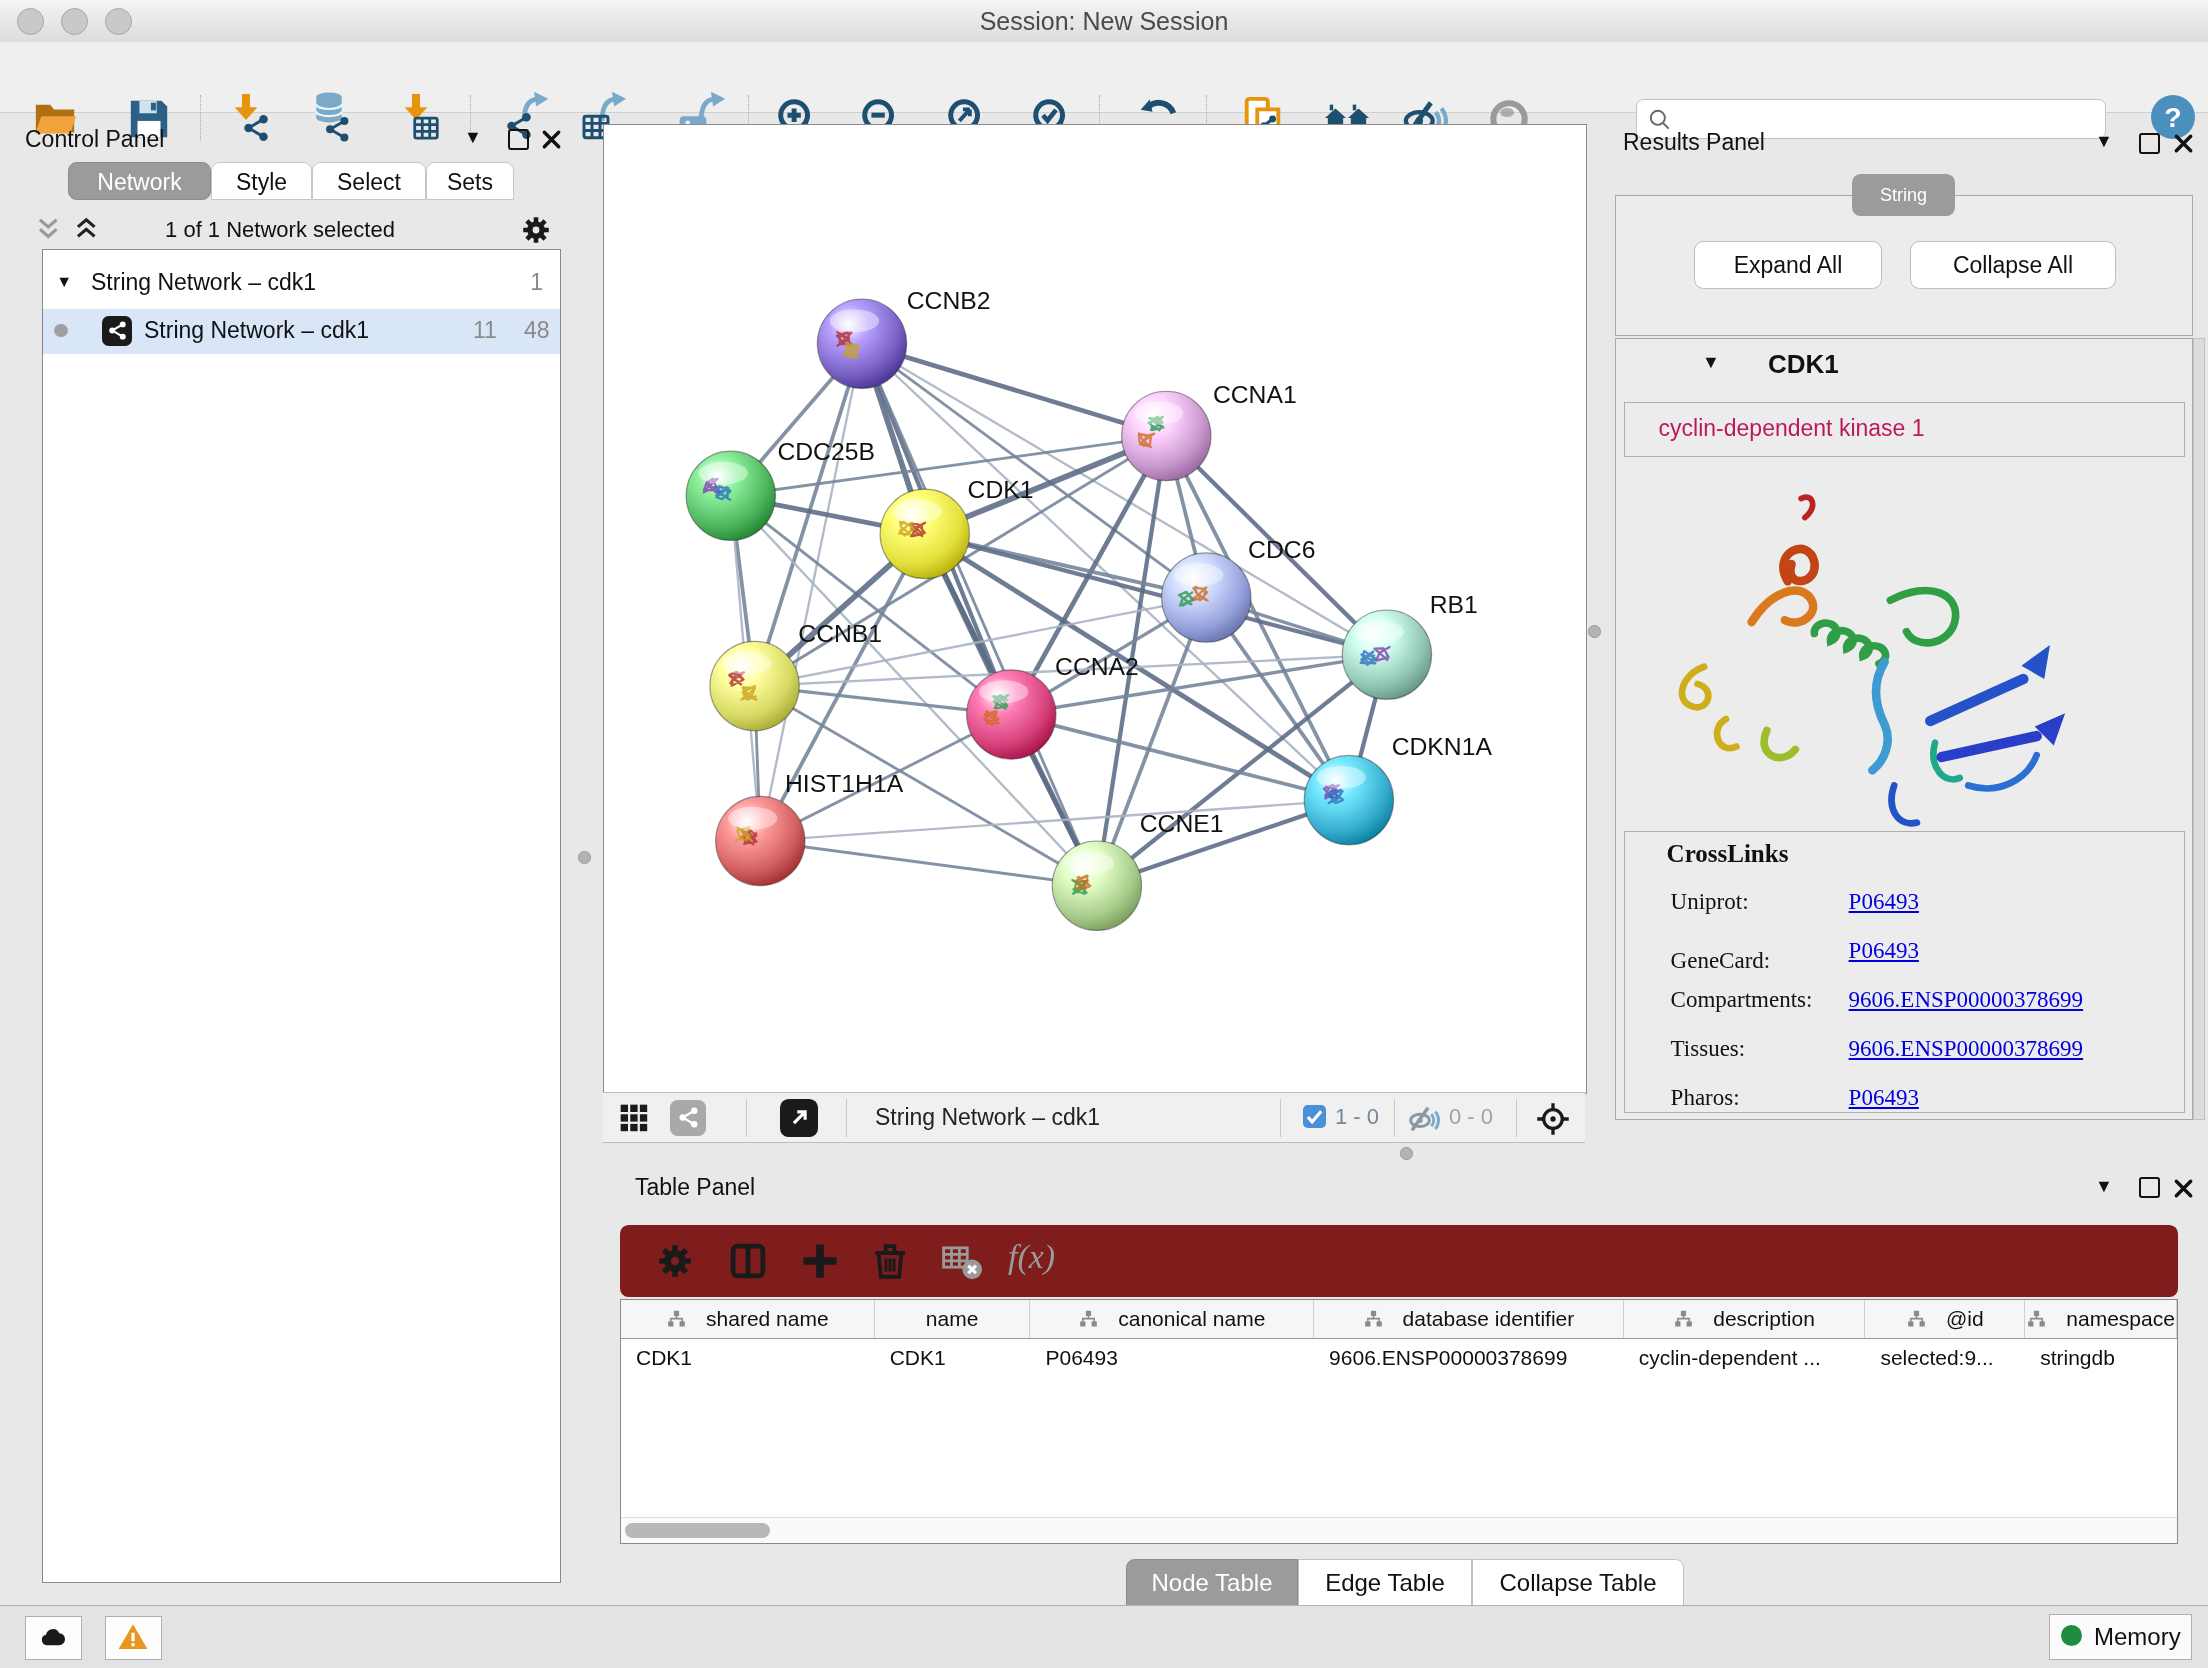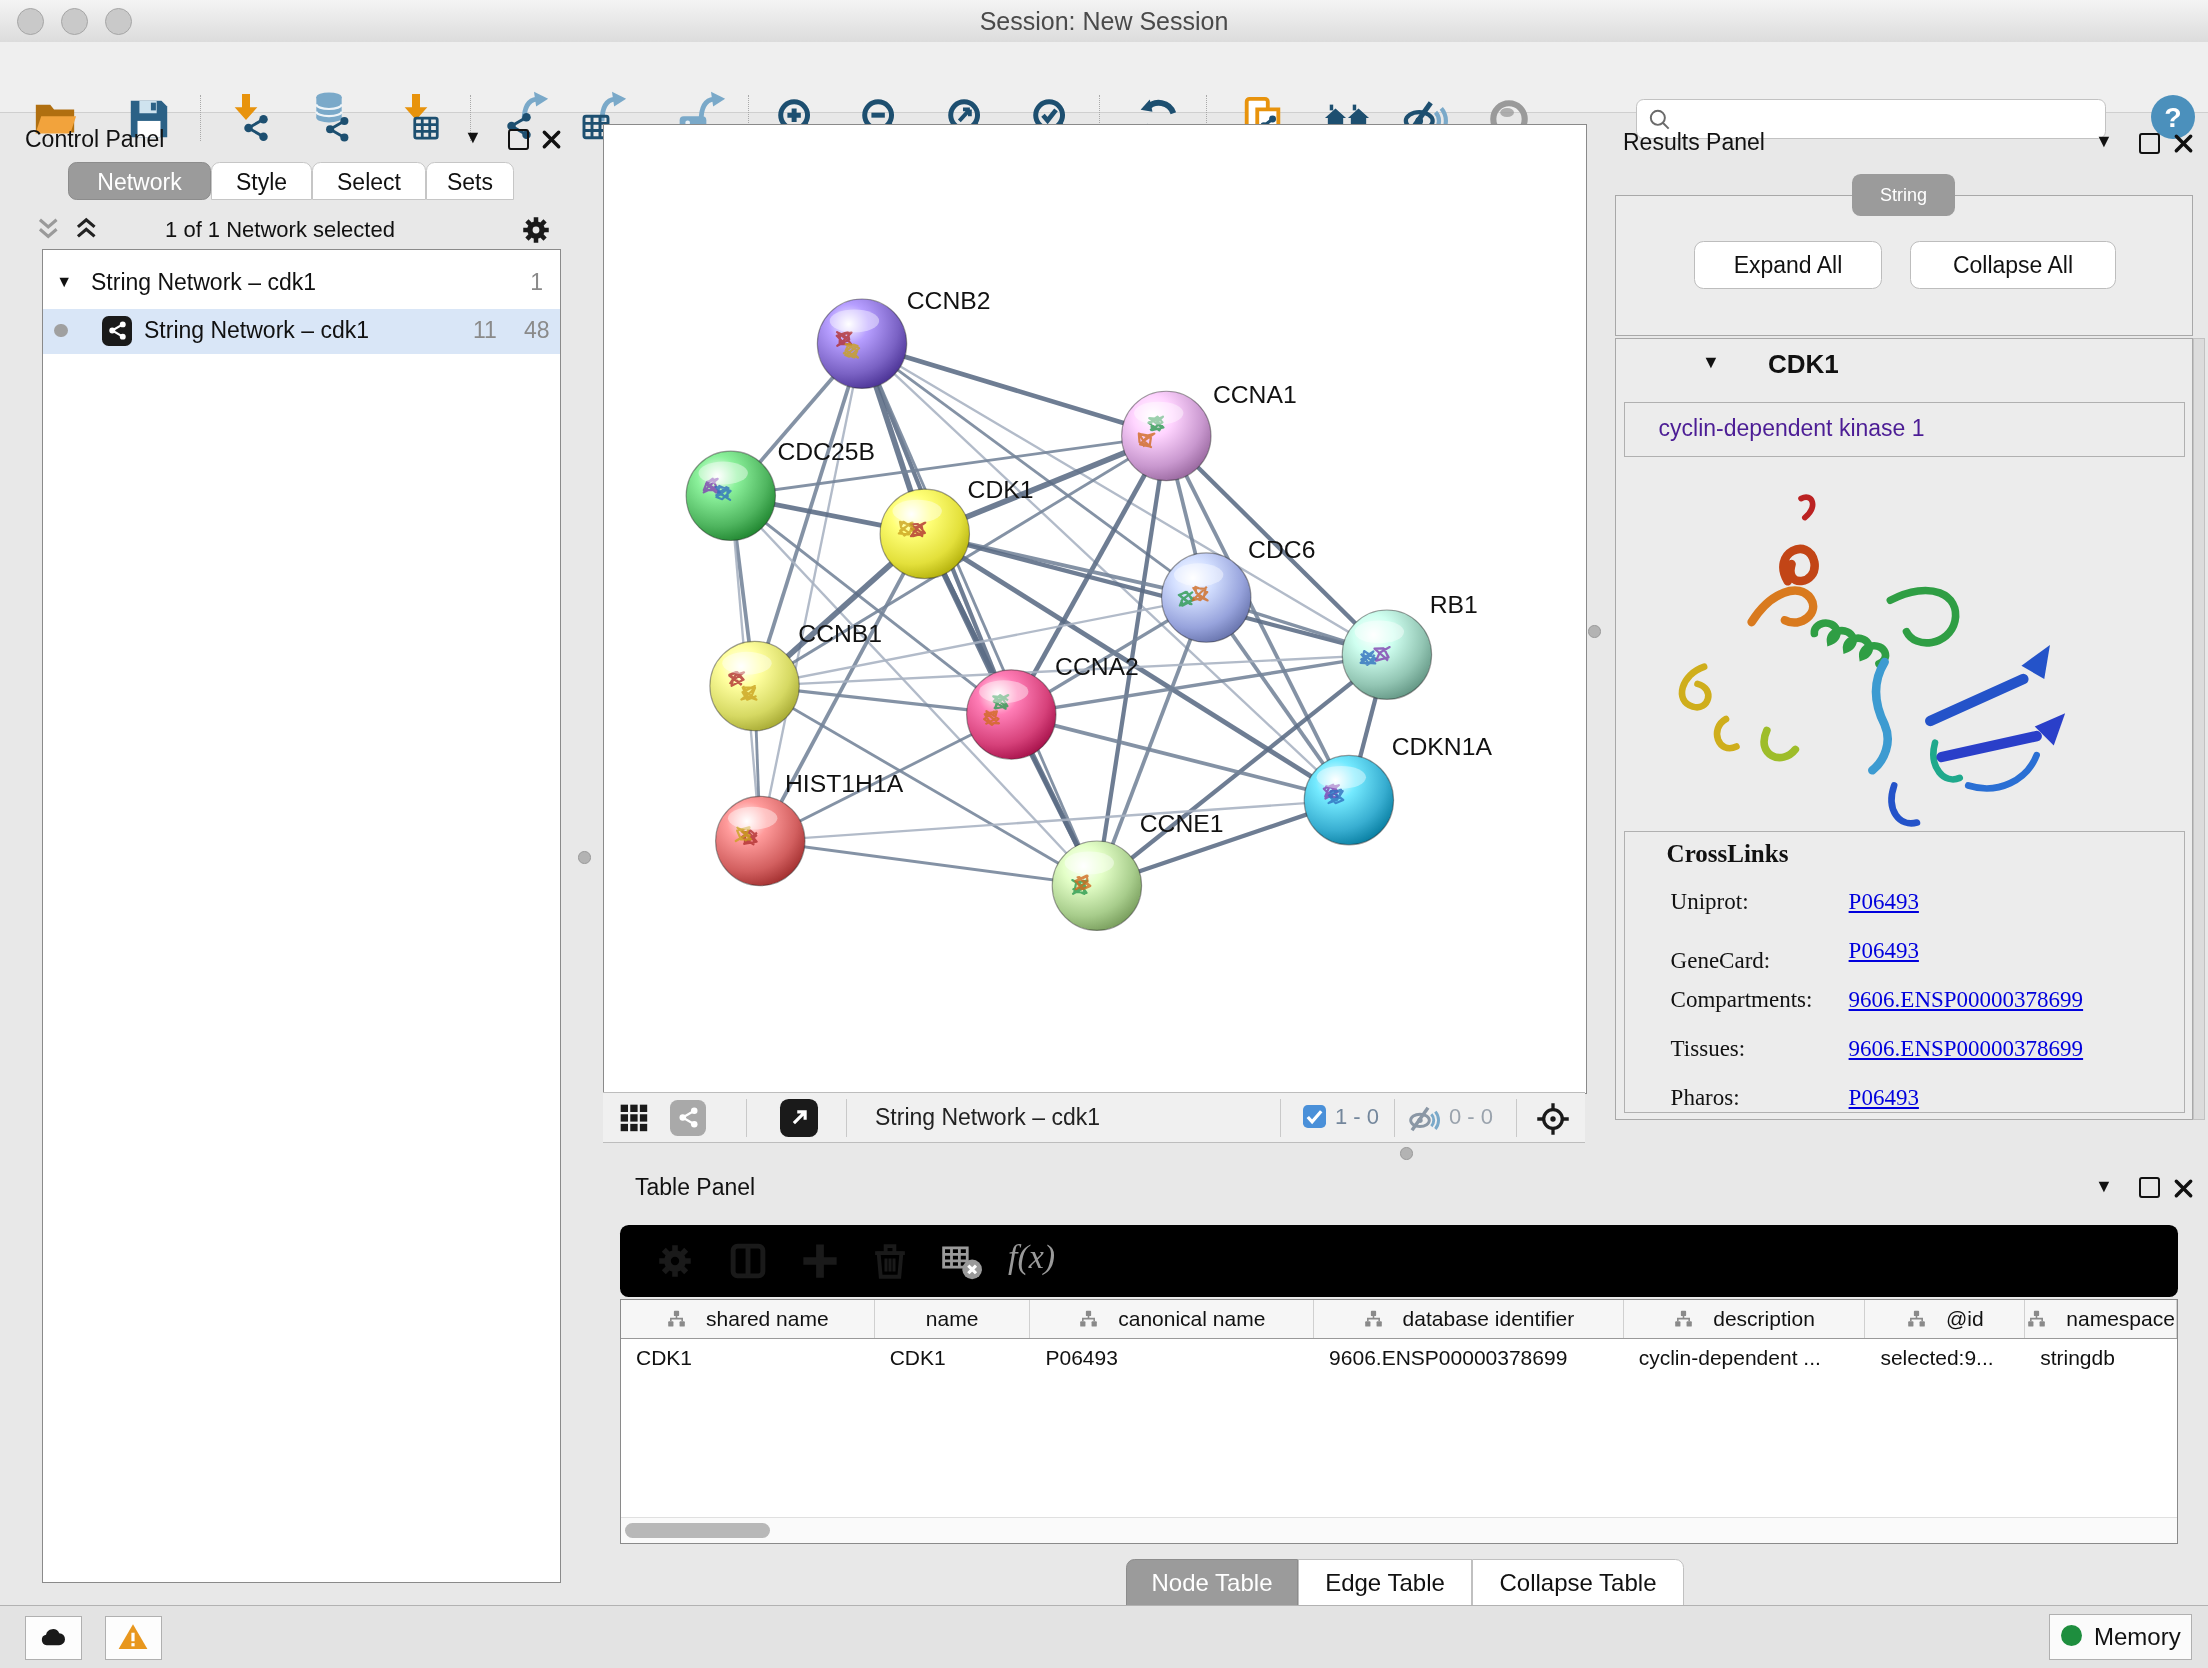--- a/index.html
+++ b/index.html
@@ -35,21 +35,21 @@
   .checkbox{width:23px;height:23px;background:#4a90d9;border-radius:4.8px;}
   .ninfo{font-size:22px;color:#74879c;}
   
   .rbox{border:1.4px solid #a8a8a8;background:#ececec;}
   .rtab{left:1852px;top:174px;width:103px;height:42px;background:#9b9b9b;border-radius:8.6px;color:#fff;font-size:18px;text-align:center;line-height:42px;z-index:3;cursor:pointer;}
   .rbtn{height:46px;background:#fff;border:1px solid #bdbdbd;border-radius:9.5px;font-size:23px;color:#111;text-align:center;line-height:46px;cursor:pointer;}
   .serif{font-family:"Liberation Serif",serif;}
   .xl-label{font-size:23px;color:#111;}
   .xl-link{font-size:23px;color:#0000dd;text-decoration:underline;cursor:pointer;}
   
-  .tptool{left:620px;top:1225px;width:1558px;height:72px;background:#000000;border-radius:8.6px;}
+  .tptool{left:620px;top:1225px;width:1558px;height:72px;background:#7f1d1d;border-radius:8.6px;}
   .tpicon{top:15px;width:42px;height:42px;color:#1a1a1a;cursor:pointer;}
   .tbl{left:620px;top:1299px;width:1558px;height:245px;background:#fff;border:1.9px solid #8a8a8a;box-sizing:border-box;}
   .thead{display:flex;height:38px;background:#f6f6f6;border-bottom:1.4px solid #999;}
   .th{display:flex;align-items:center;justify-content:center;gap:19px;border-right:1px solid #d0d0d0;font-size:21px;color:#111;box-sizing:border-box;overflow:hidden;white-space:nowrap;}
   .trowt{display:flex;height:38px;}
   .td{padding-left:15px;font-size:21px;color:#111;line-height:38px;box-sizing:border-box;overflow:hidden;white-space:nowrap;}
   .hscroll{position:absolute;left:0;bottom:0;width:100%;height:25px;background:#fafafa;border-top:1px solid #e0e0e0;}
   .hthumb{position:absolute;left:3.8px;top:4.8px;width:145px;height:15px;border-radius:7.6px;background:#b8b8b8;cursor:pointer;}
   .btab{top:1559px;height:61px;background:#fff;border:1px solid #c0c0c0;font-size:24px;color:#111;text-align:center;line-height:45px;cursor:pointer;box-sizing:border-box;}
   .btab.sel{background:#9b9b9b;color:#fff;border-color:#8c8c8c;}
@@ -651,21 +651,21 @@
   <div class="abs rtab">String</div>
   <div class="abs rbox" style="left:1615px;top:195px;width:576px;height:139px">
     <div class="abs rbtn" style="left:78px;top:45px;width:186px">Expand All</div>
     <div class="abs rbtn" style="left:294px;top:45px;width:204px">Collapse All</div>
   </div>
 
   <div class="abs rbox" style="left:1615px;top:338px;width:576px;height:780px">
     <div class="abs tri" style="left:86px;top:13.3px">▼</div>
     <div class="abs" style="left:152px;top:9.5px;font-size:26px;font-weight:bold;color:#111">CDK1</div>
     <div class="abs" style="left:7.6px;top:63px;width:561px;height:55px;border:1px solid #b0b0b0;box-sizing:border-box">
-      <span class="abs" style="left:34px;top:12.4px;font-size:23px;color:#4c1d95">cyclin-dependent kinase 1</span>
+      <span class="abs" style="left:34px;top:12.4px;font-size:23px;color:#be185d">cyclin-dependent kinase 1</span>
     </div>
 
     <svg class="abs" style="left:28.5px;top:133px" width="447" height="399" viewBox="0 0 470 420">
       <g fill="none" stroke-linecap="round">
         <path d="M168 48c14-12 8-26-4-20" stroke="#bb2222" stroke-width="6"></path>
         <path d="M150 115c-18-30 22-48 28-20c4 24-32 28-24 2" stroke="#c24516" stroke-width="9"></path>
         <path d="M112 158c20-32 50-42 62-25c10 15-10 32-27 23" stroke="#d97a1e" stroke-width="9"></path>
         <path d="M62 205c-24 8-32 36-12 42c17 5 24-19 5-24" stroke="#cfae1c" stroke-width="7"></path>
         <path d="M85 260c-18 10-8 38 11 29" stroke="#cfae1c" stroke-width="7"></path>
         <path d="M128 272c-12 26 16 38 30 20" stroke="#9ebd2a" stroke-width="8"></path>

